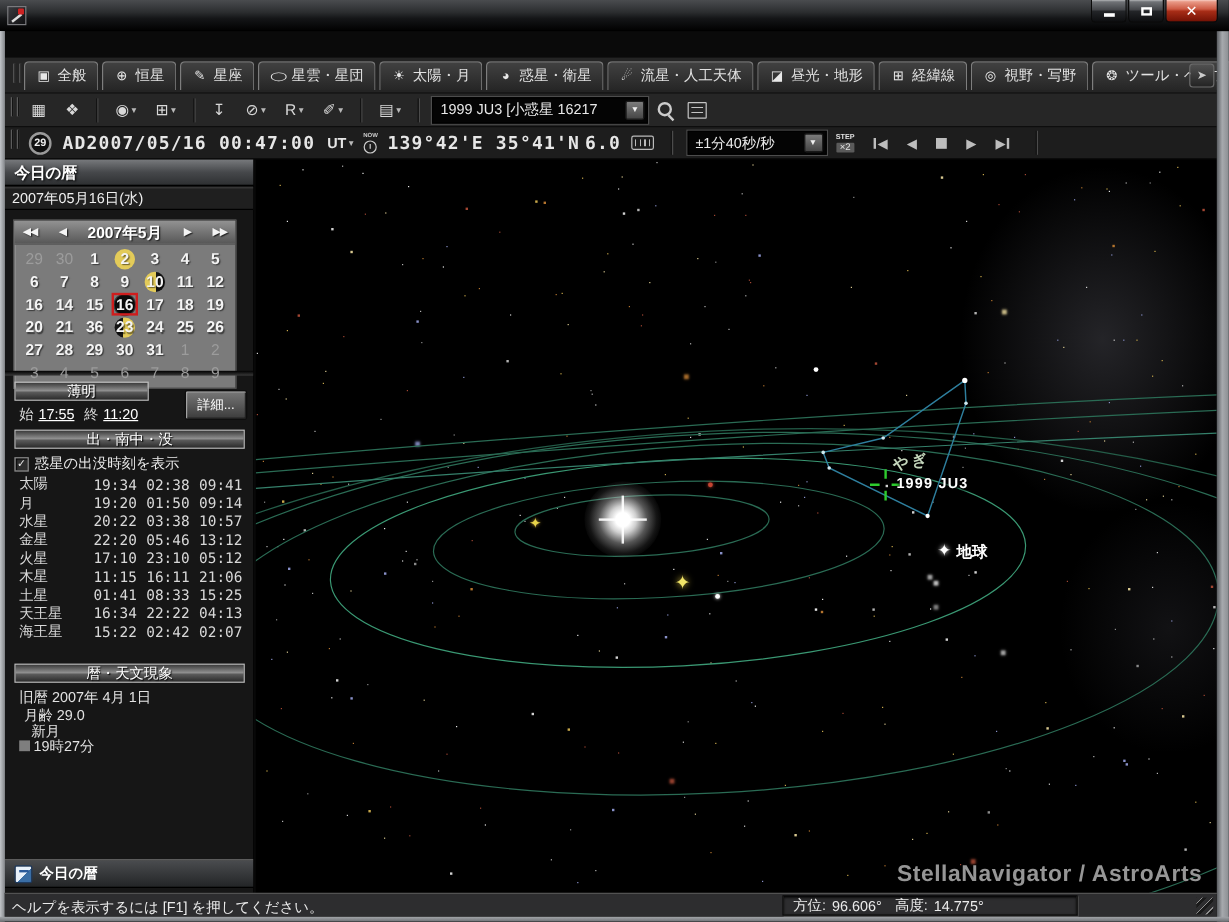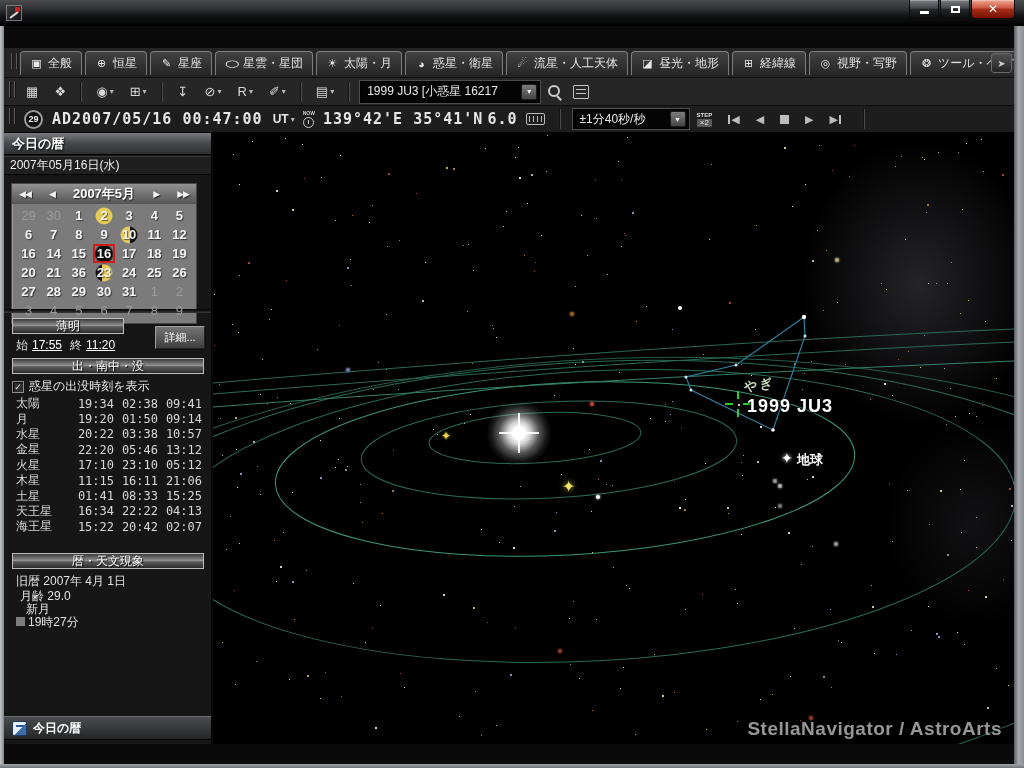--- a/index.html
+++ b/index.html
@@ -159,21 +159,21 @@
 .starLayer{position:absolute;left:0;top:0;width:1px;height:1px}
 .sun{position:absolute;left:274px;top:268px;width:64px;height:64px;border-radius:50%;
   background:radial-gradient(circle,#fff 0%,#fff 13%,rgba(244,244,244,.85) 25%,
   rgba(205,205,205,.42) 44%,rgba(150,150,150,.14) 62%,transparent 74%)}
 .sun::before{content:"";position:absolute;left:31px;top:12px;width:2px;height:40px;background:rgba(255,255,255,.9)}
 .sun::after{content:"";position:absolute;left:12px;top:31px;width:40px;height:2px;background:rgba(255,255,255,.9)}
 .glyphstar{position:absolute;line-height:1}
 .dot{position:absolute;border-radius:50%}
 .lbl{position:absolute;font-weight:bold;white-space:nowrap;text-shadow:1px 1px 2px #000,0 0 3px #000}
 .lbl-const{left:531px;top:243px;color:#c3d5bb;font-size:13px;letter-spacing:2px;transform:rotate(-9deg)}
-.lbl-ast{left:534px;top:263px;color:#fff;font-size:18px;letter-spacing:1px}
+.lbl-ast{left:534px;top:263px;color:#fff;font-size:12px;letter-spacing:1px}
 .lbl-earth{left:584px;top:318px;color:#fff;font-size:13px}
 .wm{position:absolute;right:12px;bottom:4px;color:#969696;font-size:19px;font-weight:bold;
   letter-spacing:.5px;text-shadow:1px 1px 2px #000}
 
 .statusbar{position:absolute;left:4px;top:744px;width:1010px;height:20px;background:#2d2d2f;
   border-top:1px solid #525252;color:#ececec;font-size:12px}
 .help{position:absolute;left:6px;top:3px;white-space:nowrap}
 .posbox{position:absolute;left:648px;top:1px;width:246px;height:17px;border:1px solid #0b0b0b;
   box-shadow:inset 0 1px 2px #000,1px 1px 0 #4a4a4a;display:flex;align-items:center;
   padding-left:8px;gap:5px;white-space:nowrap}
@@ -555,21 +555,21 @@
           </div>
         <div class="prow">
             <span class="pn">天王星</span>
             <span class="pt">16:34</span>
             <span class="pt">22:22</span>
             <span class="pt">04:13</span>
           </div>
         <div class="prow">
             <span class="pn">海王星</span>
             <span class="pt">15:22</span>
-            <span class="pt">20:42</span>
+            <span class="pt">02:42</span>
             <span class="pt">02:07</span>
           </div>
       </div>
 
       <div class="shdr ph-h">暦・天文現象</div>
       <div class="ph-t" style="left:12px;top:440px">旧暦 2007年 4月 1日</div>
       <div class="ph-t" style="left:16px;top:455px">月齢 29.0</div>
       <div class="ph-t" style="left:12px;top:481px"><span class="sq"></span><span>19時27分</span></div>
       <div class="ph-t" style="left:22px;top:468px">新月</div>
 
@@ -624,14 +624,24 @@
       <div class="lbl lbl-ast">1999 JU3</div>
       <div class="lbl lbl-earth">地球</div>
       <div class="wm">StellaNavigator / AstroArts</div>
     </div>
     <div class="lframe" style="top:-107px"></div>
   </div>
 
   <div class="lframe"></div>
   <div class="rframe"></div>
 
+  <div class="statusbar">
+    <span class="help">ヘルプを表示するには [F1] を押してください。</span>
+    <div class="posbox">
+      <span>方位:</span>
+      <span>96.606°</span>
+      <span style="margin-left:6px">高度:</span>
+      <span>14.775°</span>
+    </div>
+    <span class="rgrip"></span>
+  </div>
   <div class="bframe"></div>
 </div>
 
 </body></html>

